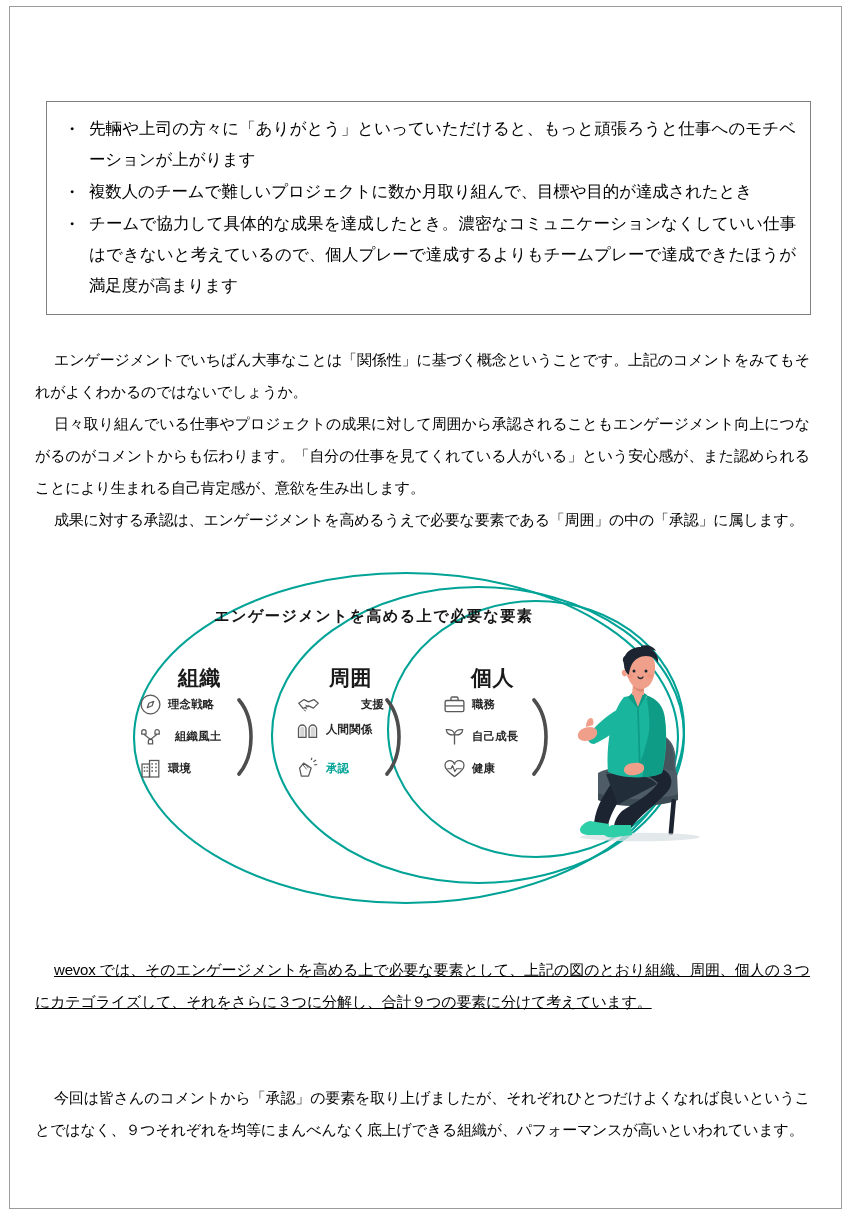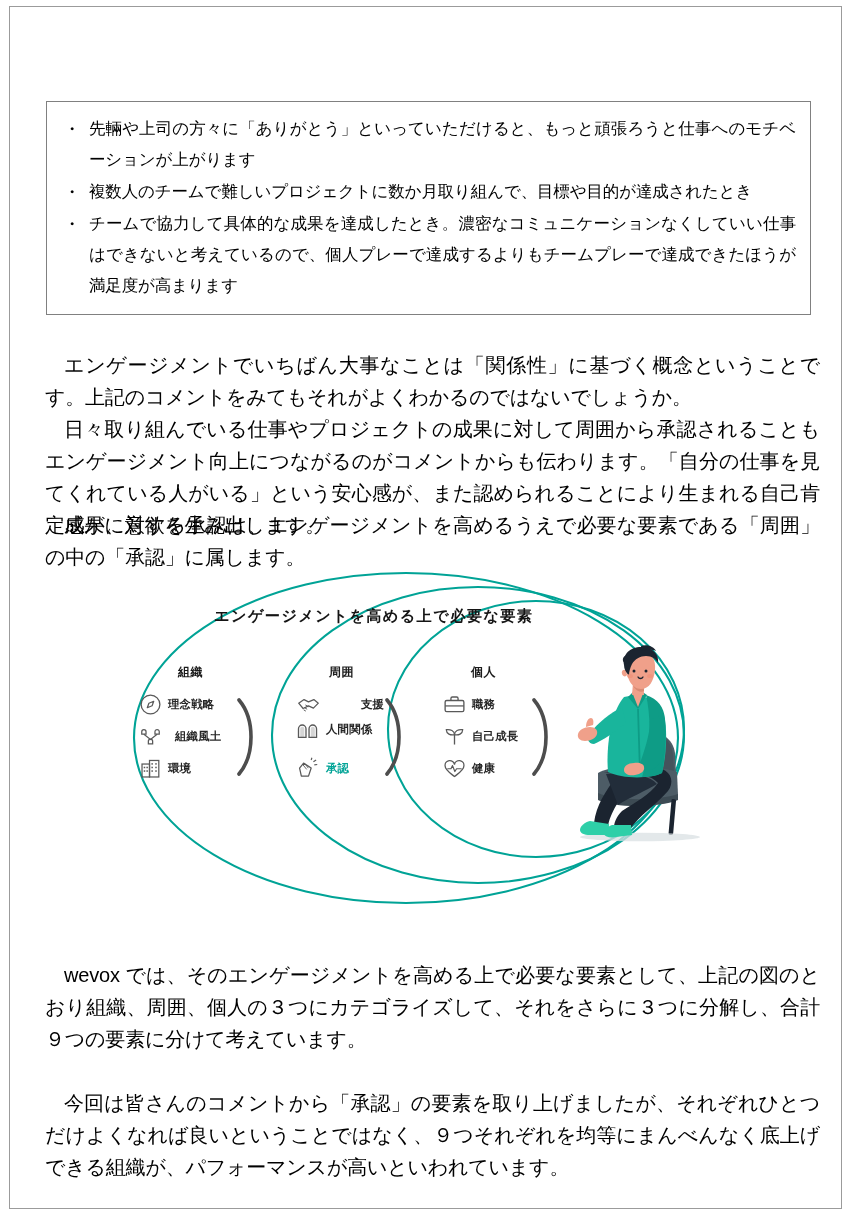--- a/index.html
+++ b/index.html
@@ -59,33 +59,33 @@
     font-size: 16.5px;
     line-height: 31px;
     letter-spacing: -0.15px;
     text-align: justify;
     text-justify: inter-character;
   }
 
   
   .body-para {
     position: absolute;
-    left: 35px;
+    left: 25px;
     width: 775px;
-    font-size: 20px;
+    font-size: 15px;
     line-height: 32px;
     letter-spacing: -0.2px;
     text-align: justify;
     text-justify: inter-character;
     text-indent: 19px;
   }
   #para-1 { top: 322px; }
   #para-2 { top: 386px; }
   #para-3 { top: 482px; }
-  #para-4 { top: 932px; }
+  #para-4 { top: 932px; text-decoration: underline; }
   #para-5 { top: 1060px; }
 
   
   #diagram {
     position: absolute;
     left: 96px;
     top: 560px;
     width: 672px;
     height: 352px;
   }
@@ -97,21 +97,21 @@
     top: 39px;
     font-size: 15.2px;
     font-weight: 700;
     letter-spacing: 1.4px;
     white-space: nowrap;
     color: #141414;
   }
 
   .dg-group-label {
     position: absolute;
-    font-size: 12px;
+    font-size: 21px;
     font-weight: 700;
     color: #1a1a1a;
     letter-spacing: 0.6px;
     white-space: nowrap;
   }
   #label-org  { left: 72px;  top: 97px; }
   #label-sur  { left: 223px; top: 97px; }
   #label-ind  { left: 365px; top: 97px; }
 
   .dg-item {

